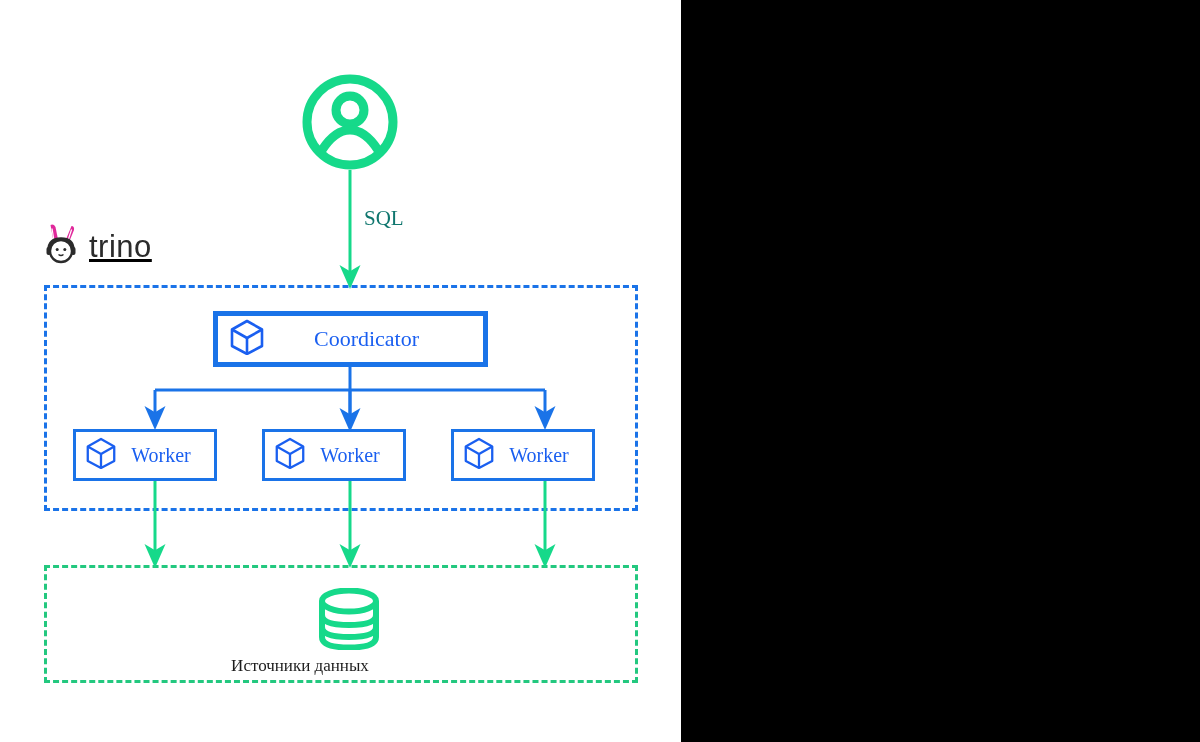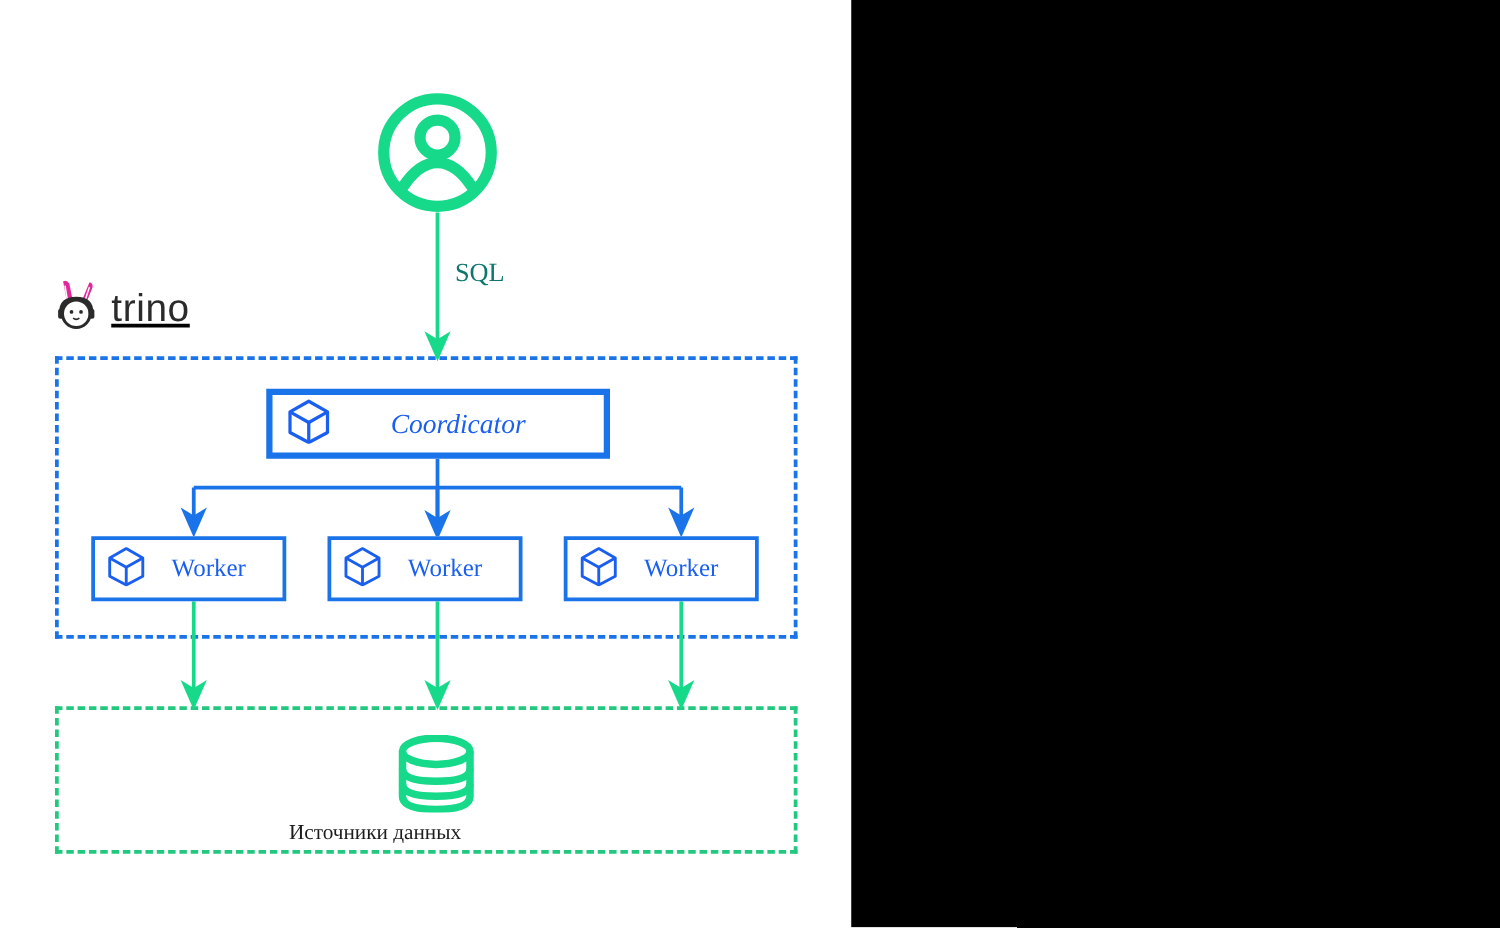--- a/index.html
+++ b/index.html
@@ -81,24 +81,23 @@
     background: #ffffff;
     display: flex;
     align-items: center;
   }
   .node.coordinator {
     left: 213px;
     top: 311px;
     width: 275px;
     height: 56px;
     border: 5px solid #1a73e8;
-    font-style: italic;
   }
   .node.worker {
-    width: 156px;
+    width: 144px;
     height: 52px;
     border: 3px solid #1a73e8;
     top: 429px;
   }
   .node.worker.w1 { left: 73px; }
   .node.worker.w2 { left: 262px; }
   .node.worker.w3 { left: 451px; }
   .node .cube {
     flex: 0 0 auto;
     margin-left: 10px;

